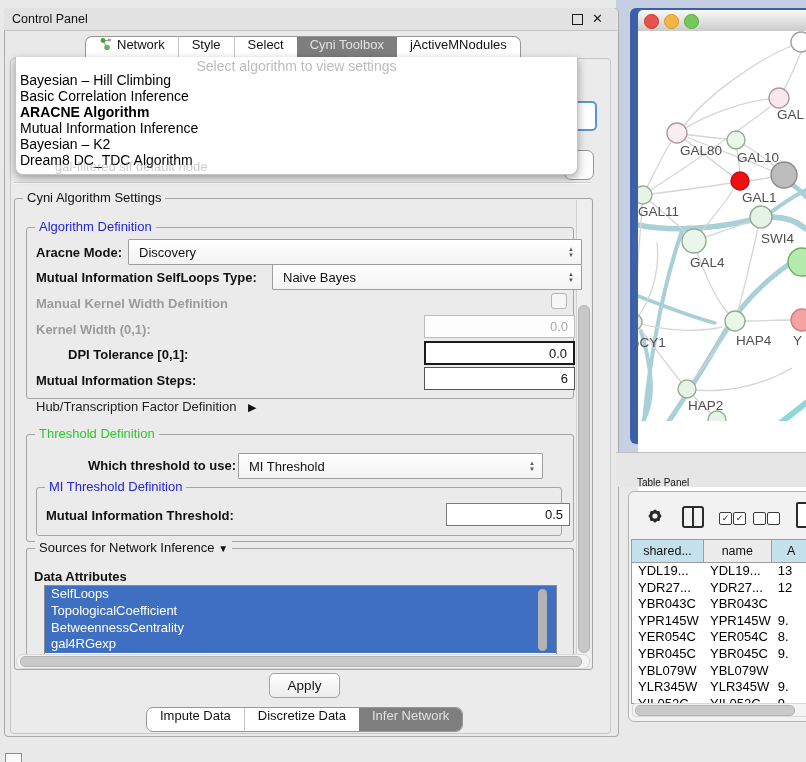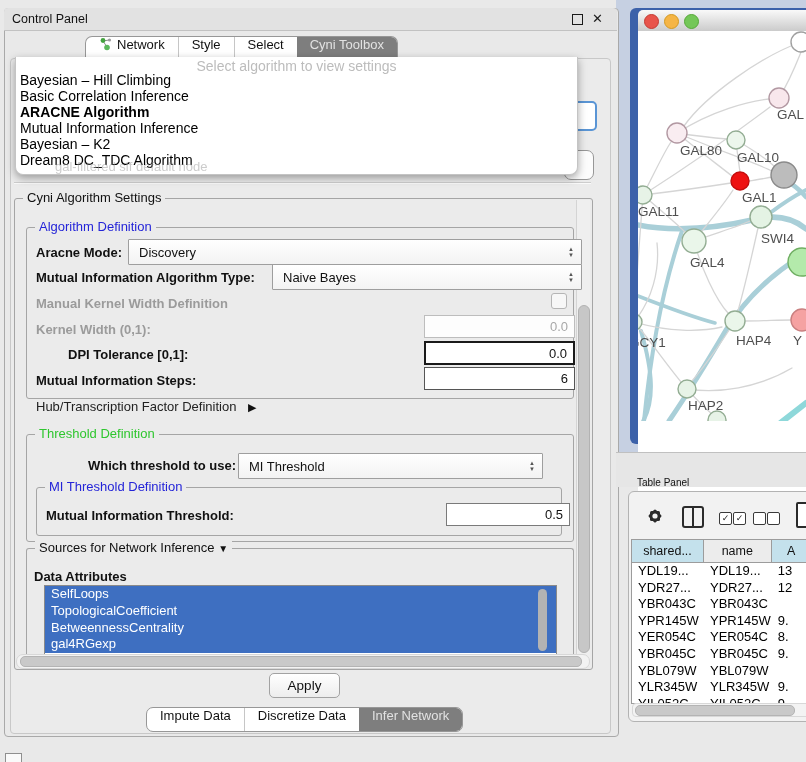--- a/index.html
+++ b/index.html
@@ -117,39 +117,42 @@
       </div>
       <div class="tab">
         <span>Style</span>
       </div>
       <div class="tab">
         <span>Select</span>
       </div>
       <div class="tab sel">
         <span>Cyni Toolbox</span>
       </div>
+      <div class="tab">
+        <span>jActiveMNodules</span>
+      </div>
     </div>
 
   <div class="abs gbox" style="left:14px;top:198px;width:577px;height:470px;">
     <span class="glabel">Cyni Algorithm Settings</span>
   </div>
 
   <div class="abs vscroll" style="left:576px;top:200px;width:13px;height:466px;">
     <div class="vthumb" style="top:105px;height:346px;"></div>
   </div>
 
   <div class="abs gbox" style="left:26px;top:227px;width:546px;height:170px;">
     <span class="glabel blue">Algorithm Definition</span>
   </div>
   <span class="blabel" style="left:36px;top:245px;">Aracne Mode:</span>
   <div class="combo" style="left:128px;top:239px;width:442px;height:24px;">
     <span>Discovery</span>
     <span class="arrows"></span>
   </div>
-  <span class="blabel" style="left:36px;top:270px;">Mutual Information Algorithm Type:</span>
+  <span class="blabel" style="left:36px;top:270px;">Mutual Information SelfLoops Type:</span>
   <div class="combo" style="left:272px;top:264px;width:298px;height:24px;">
     <span>Naive Bayes</span>
     <span class="arrows"></span>
   </div>
   <span class="blabel gray" style="left:36px;top:296px;">Manual Kernel Width Definition</span>
   <div class="checkbox" style="left:551px;top:293px;"></div>
   <span class="blabel gray" style="left:36px;top:322px;">Kernel Width (0,1):</span>
   <div class="numinput" style="left:424px;top:315px;width:143px;height:21px;border:1px solid #bdbdbd;color:#a8a8a8;background:#fdfdfd;">
     <span>0.0</span>
   </div>

